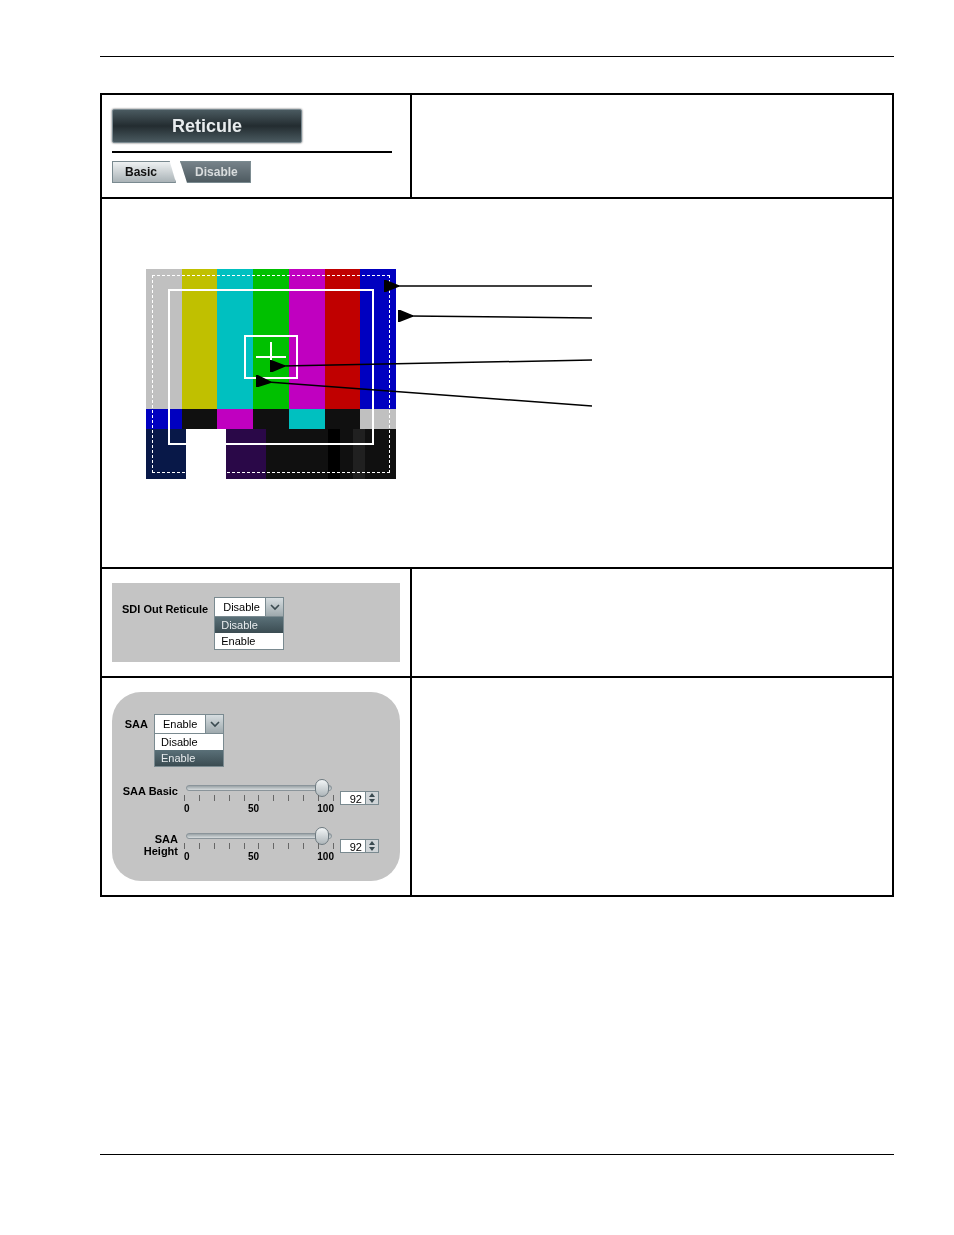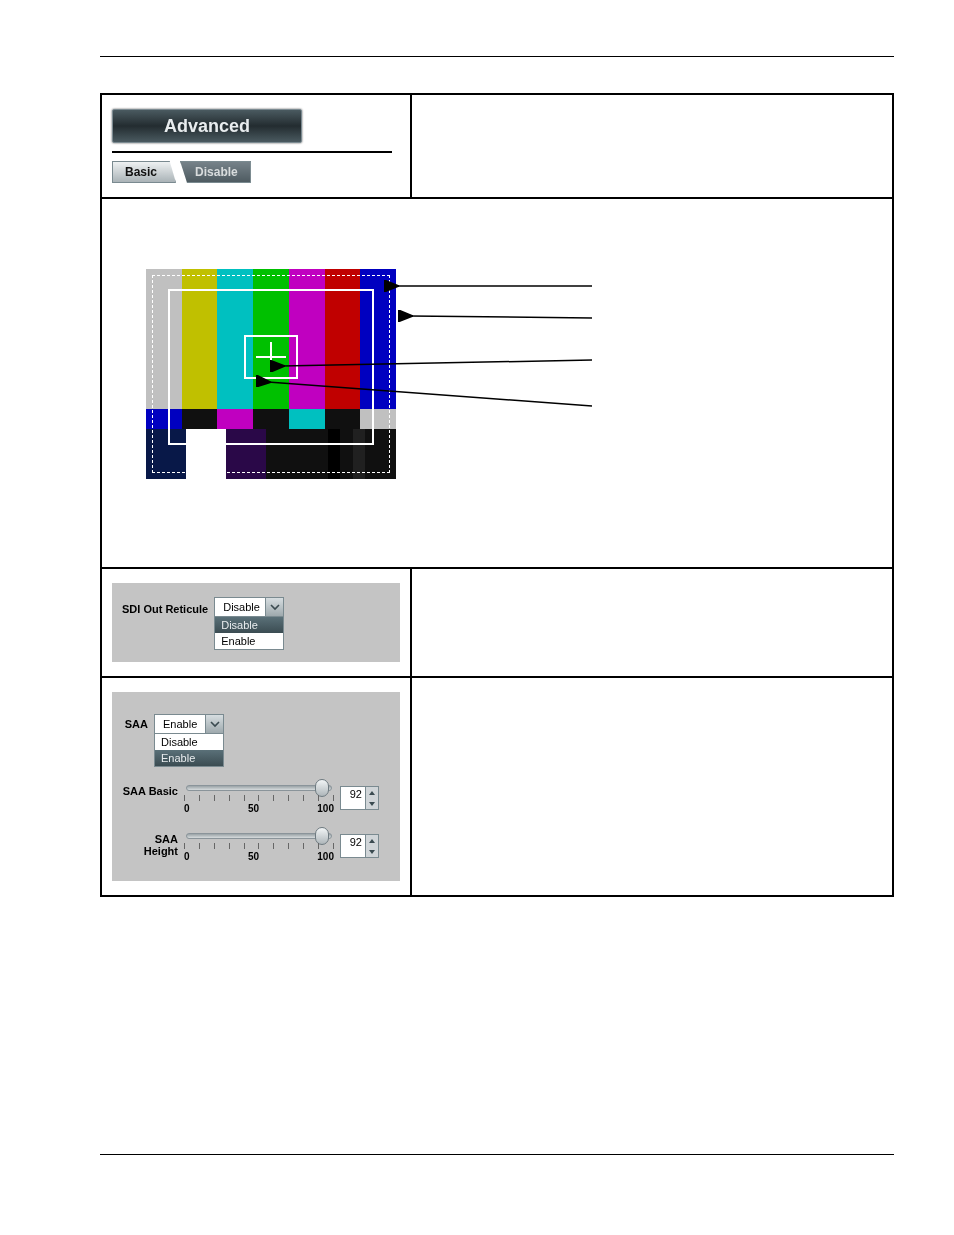--- a/index.html
+++ b/index.html
@@ -176,21 +176,21 @@
   }
   .dd-btn svg{width:10px;height:10px;}
   .dd-list {
     border:1px solid #7a8a90;border-top:none;
     background:#fff;font-weight:normal;
   }
   .dd-item{padding:2px 6px;}
   .dd-item.hi{background:linear-gradient(#5a7078,#3b4c52);color:#e8ecee;}
 
   
-  .saacell .panel{padding:22px 2px 18px 6px;}
+  .saacell .panel{padding:22px 2px 18px 6px;border-radius:29px;}
   .saarow{display:flex;align-items:flex-start;gap:6px;margin-bottom:14px;}
   .saarow .lbl{width:60px;text-align:right;margin-top:4px;}
   .slider-wrap{display:flex;align-items:center;gap:6px;}
   .slider {
     width:150px;height:34px;position:relative;
   }
   .slider-track{
     position:absolute;top:4px;left:2px;right:2px;height:6px;
     background:linear-gradient(#9aa3a7,#d6dbdd);border:1px solid #8a949a;border-radius:3px;
   }
@@ -201,38 +201,38 @@
   .slider-ticks{
     position:absolute;top:14px;left:0;right:0;height:10px;
     display:flex;justify-content:space-between;
   }
   .slider-ticks span{width:1px;height:6px;background:#666;}
   .slider-labels{
     position:absolute;top:22px;left:0;right:0;
     display:flex;justify-content:space-between;font-size:10px;font-weight:bold;
   }
   .spin {
-    display:flex;border:1px solid #7a8a90;background:#fff;height:24px;
+    display:flex;border:1px solid #7a8a90;background:#fff;height:14px;
   }
   .spin-val{width:24px;text-align:right;padding:1px 3px;font-weight:normal;}
   .spin-btns{display:flex;flex-direction:column;border-left:1px solid #7a8a90;}
   .spin-b{width:12px;flex:1;background:#d0d5d8;display:flex;align-items:center;justify-content:center;}
   .spin-b svg{width:6px;height:4px;display:block;}
 </style>
 </head>
 <body>
 <div class="page">
   <div class="top-rule"></div>
 
   <table class="main">
 
     <tbody>
         <tr>
       <td class="left">
-        <div class="banner">Advanced</div>
+        <div class="banner">Reticule</div>
         <div class="tabline"></div>
         <div class="tabs">
           <div class="tab basic">Basic</div>
           <div class="tab adv">Disable</div>
         </div>
       </td>
       <td class="right"></td>
     </tr>
 
     <tr>

